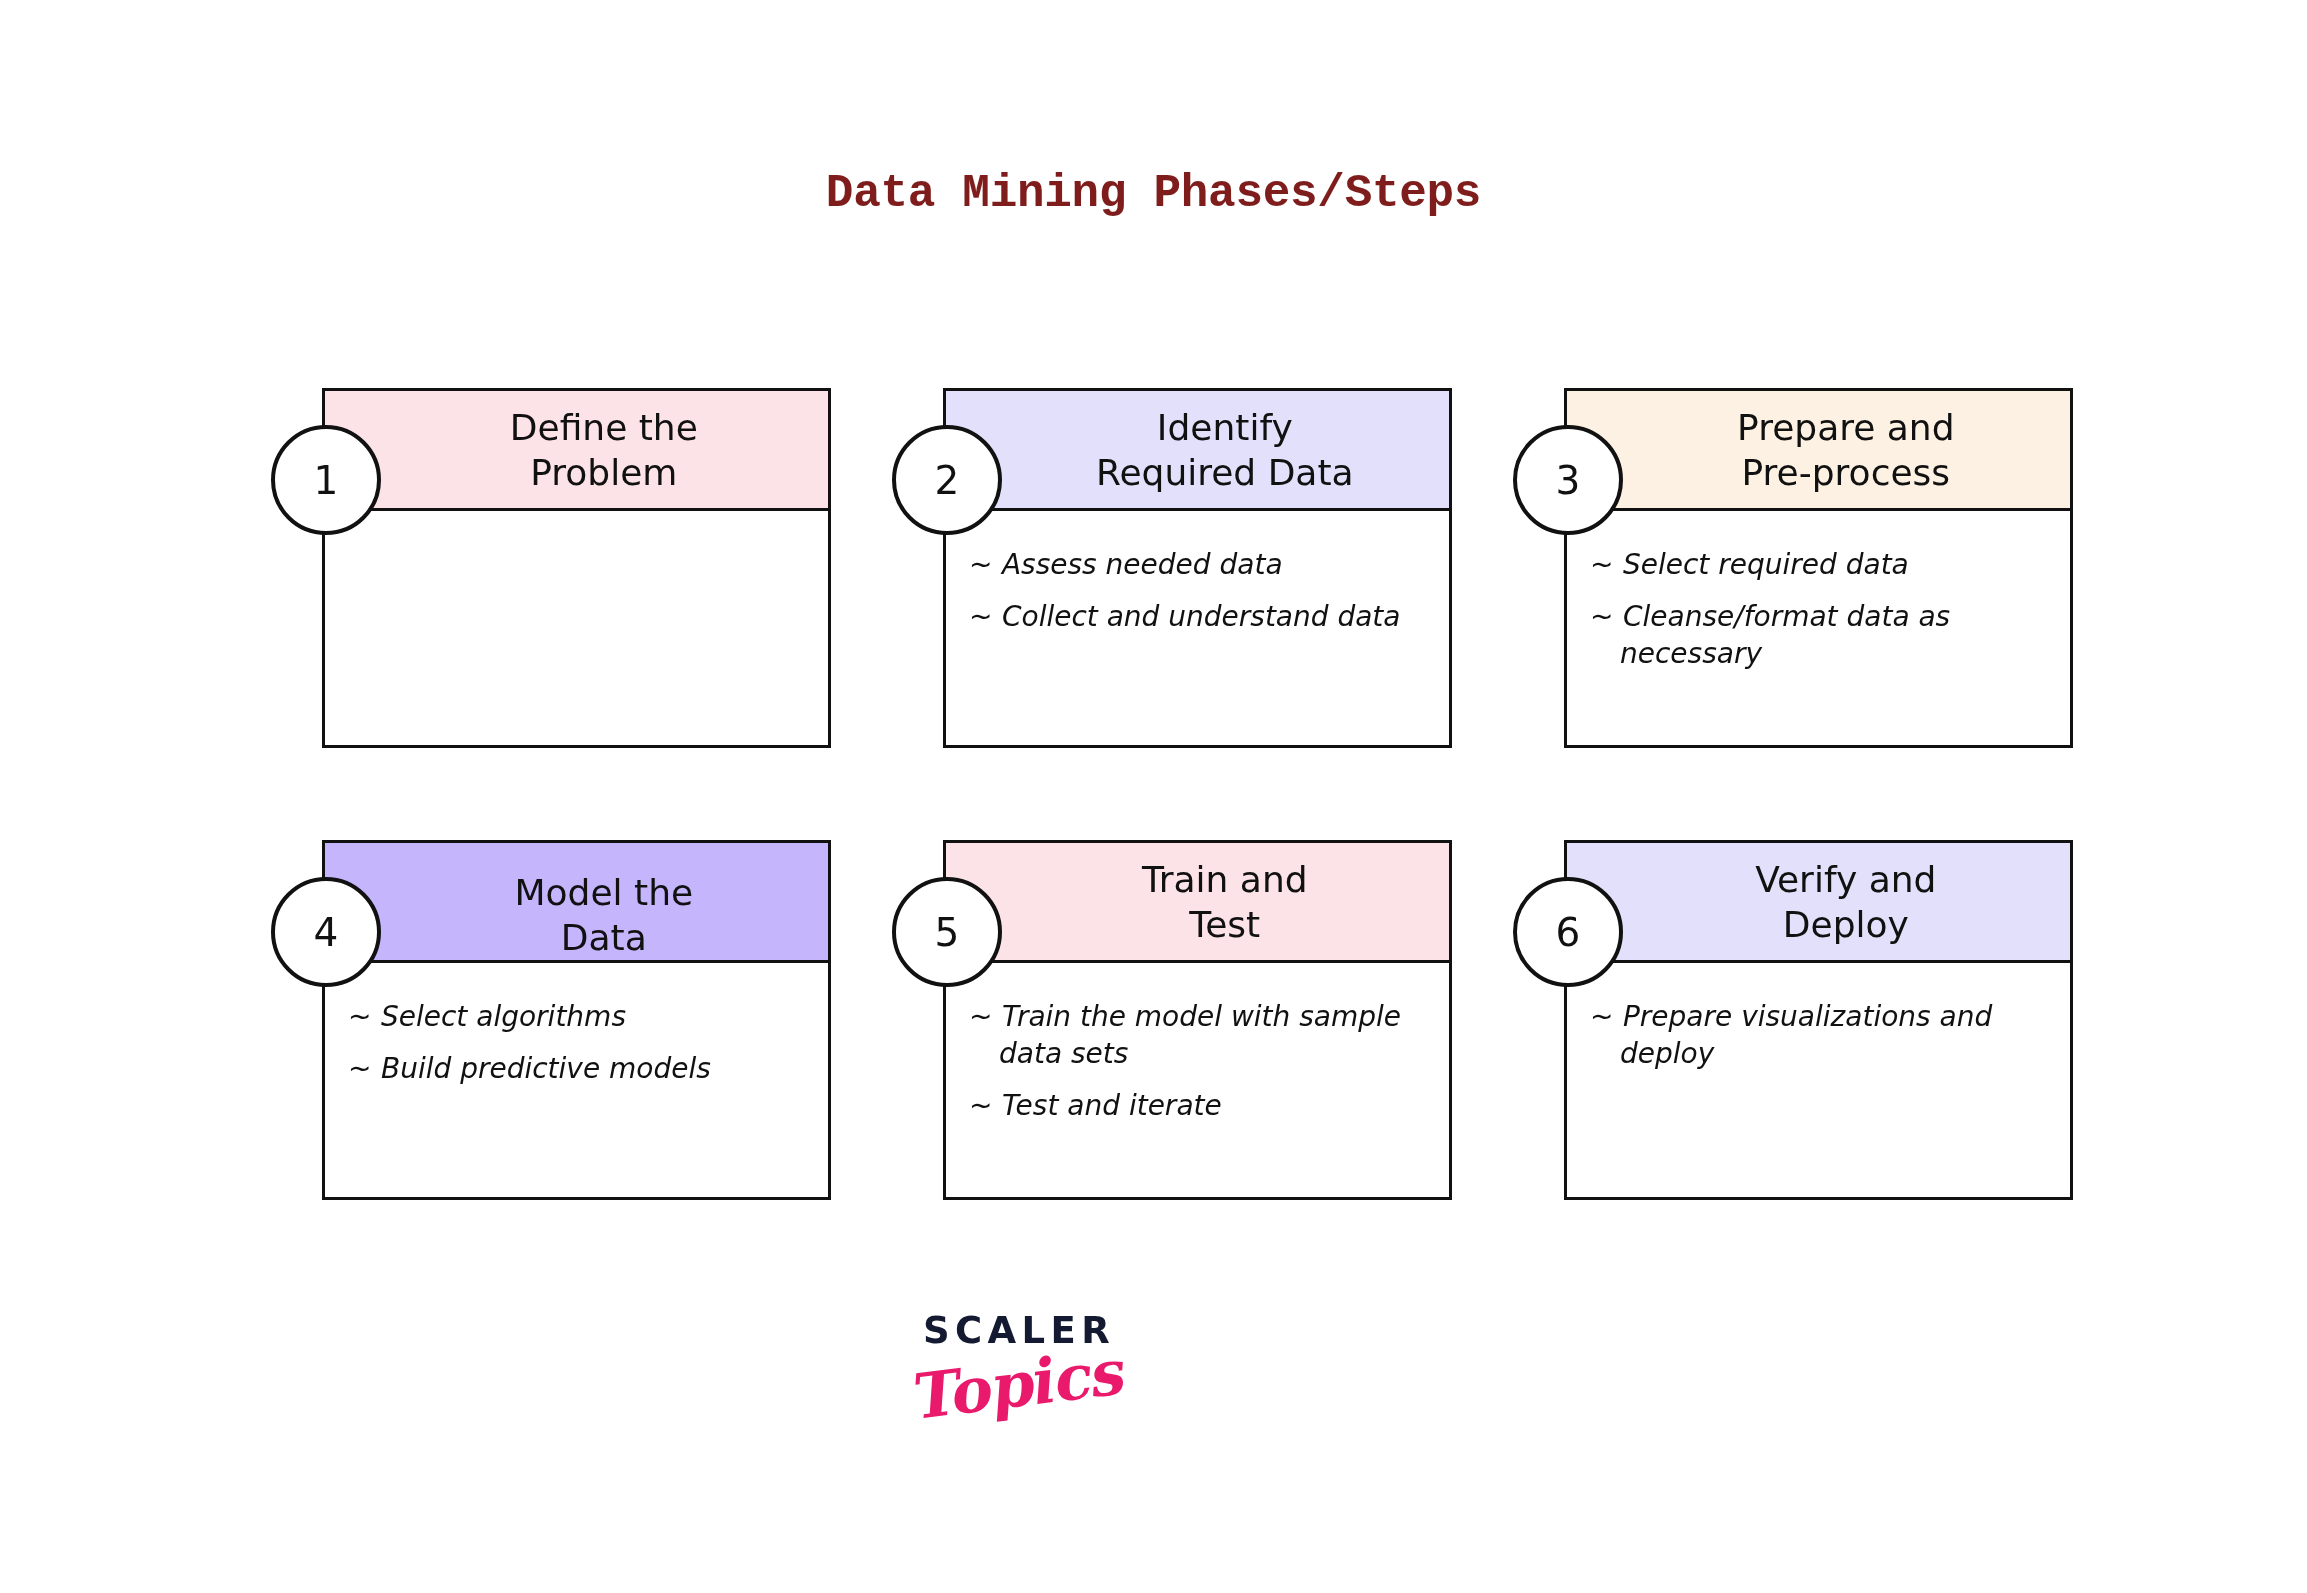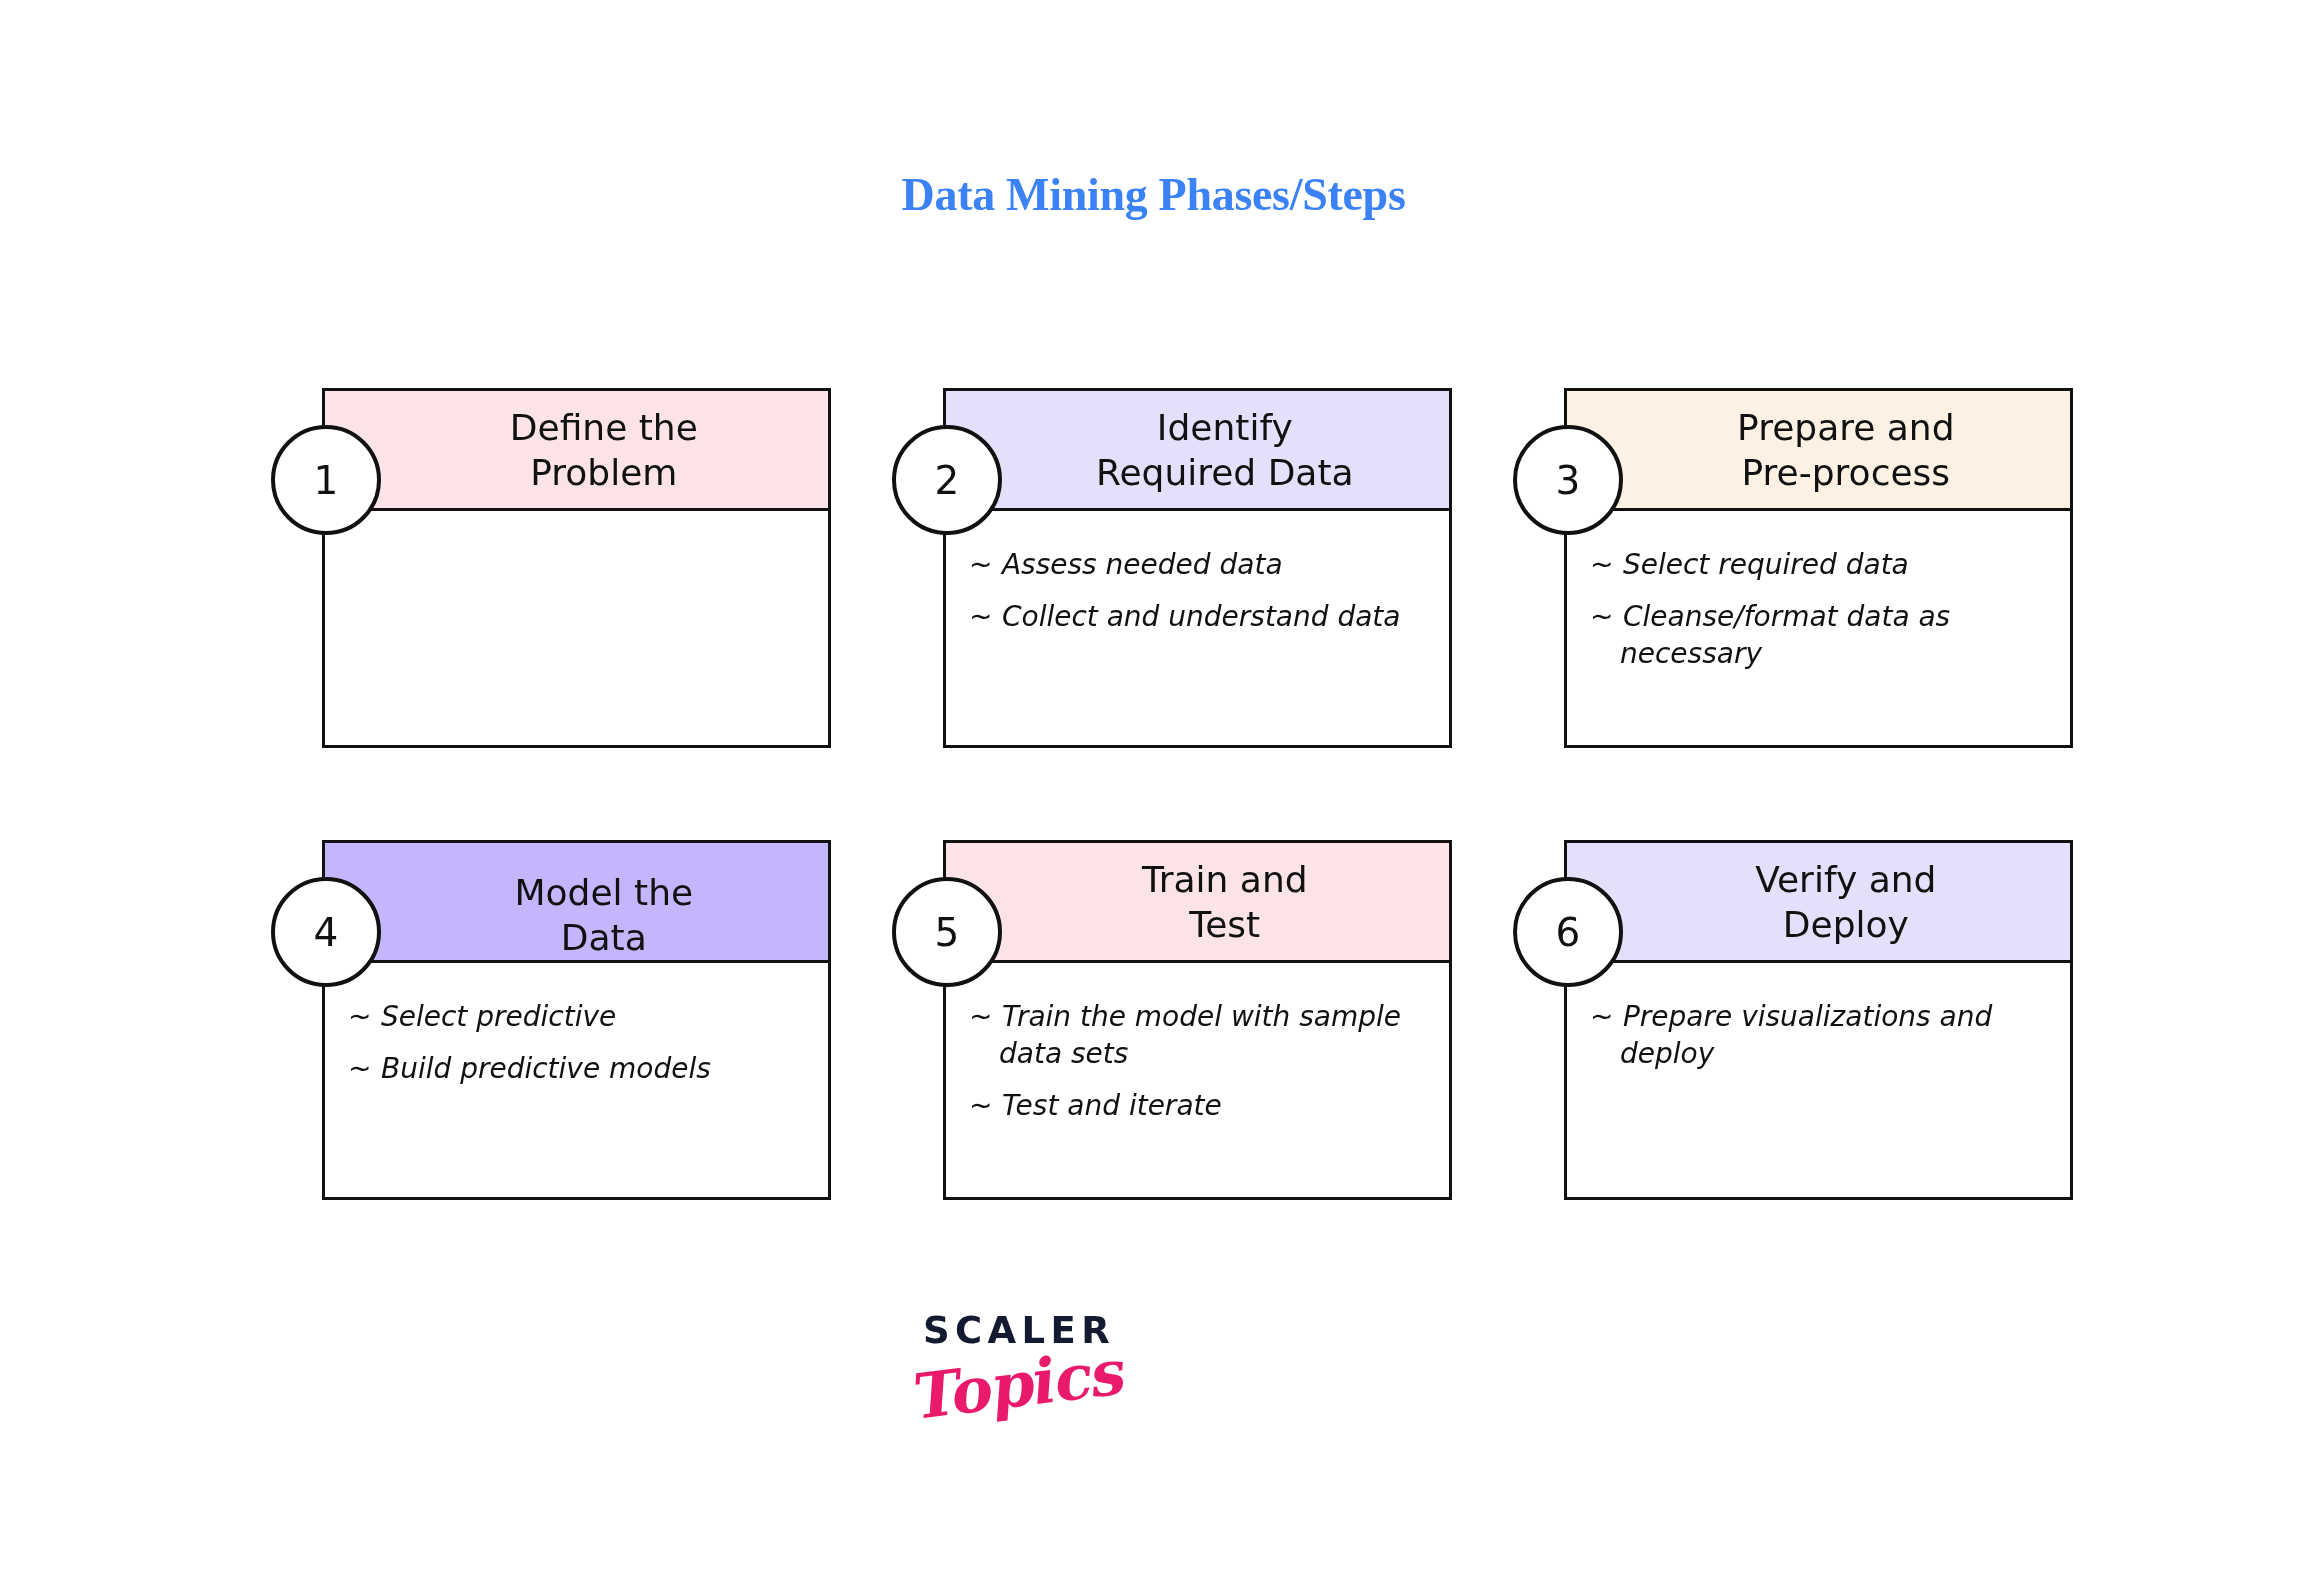--- a/index.html
+++ b/index.html
@@ -15,25 +15,25 @@
     overflow: hidden;
   }
 
   
   #page-title {
     position: absolute;
     top: 168px;
     left: 0;
     width: 2307px;
     text-align: center;
-    font-family: Liberation Serif, serif;
+    font-family: Liberation Mono, monospace;
     font-weight: bold;
     font-size: 46px;
     letter-spacing: -0.3px;
-    color: #3b82f6;
+    color: #7f1d1d;
     white-space: nowrap;
   }
 
   
   #cards-grid {
     position: absolute;
     top: 388px;
     left: 322px;
     width: 1750px;
     display: grid;
@@ -186,21 +186,21 @@
     </div>
     <div class="card">
       <div class="step-circle">
         <span class="step-circle-num">4</span>
       </div>
       <div class="card-header" style="background: #c4b5fd; align-items: flex-end;">
         <div class="card-header-text">Model the
 Data</div>
       </div>
       <div class="card-body">
-        <div class="bullet"><span class="tilde">~</span><span>Select predictive</span></div>
+        <div class="bullet"><span class="tilde">~</span><span>Select algorithms</span></div>
         <div class="bullet"><span class="tilde">~</span><span>Build predictive models</span></div>
       </div>
     </div>
     <div class="card">
       <div class="step-circle">
         <span class="step-circle-num">5</span>
       </div>
       <div class="card-header" style="background: rgb(252, 227, 232);">
         <div class="card-header-text">Train and
 Test</div>

